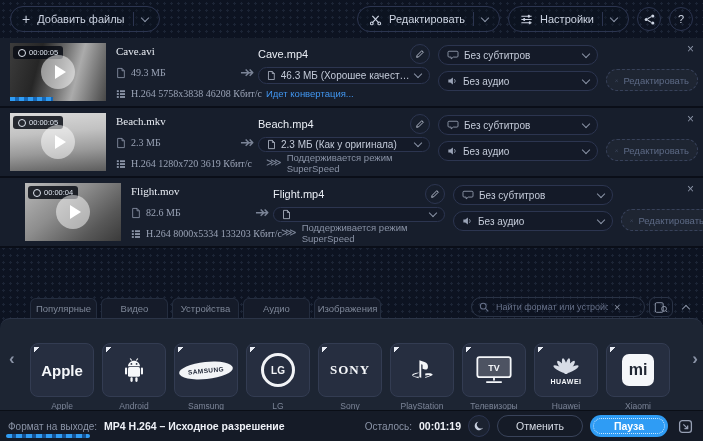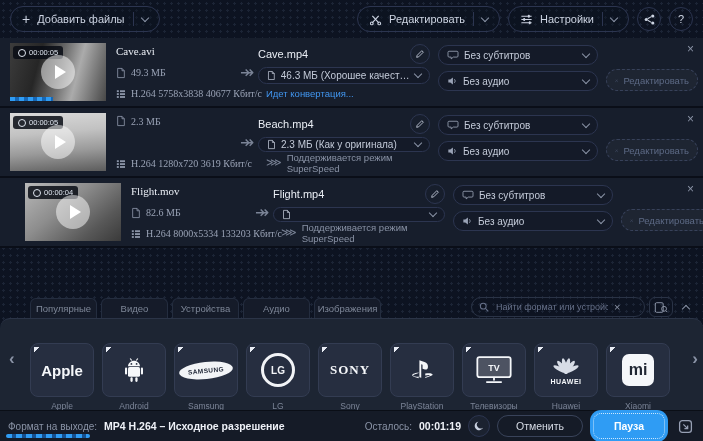--- a/index.html
+++ b/index.html
@@ -106,21 +106,21 @@
   
   .status-bar{position:absolute;left:0;right:0;bottom:0;height:31px;background:#151b27;
               border-top:1px solid #0a0e16;display:flex;align-items:center;padding:0 8px;gap:7px;z-index:2;box-sizing:border-box;}
   .sb-label{font-size:10px;color:#8a93a6;white-space:nowrap;}
   .sb-value{font-size:10.5px;font-weight:bold;color:#eef1f7;white-space:nowrap;}
   .sb-progress{position:absolute;left:6px;bottom:3px;height:4px;border-radius:2px;
                background:repeating-linear-gradient(90deg,#2f9cf4 0 6px,#15508f 6px 10px);}
   .circ.small{width:22px;height:22px;background:#1b2230;}
   .btn-cancel{height:22px;border:1px solid #39435a;border-radius:11px;padding:0 18px;
               color:#d7dce6;font-size:10.5px;}
-  .btn-pause{height:32px;border-radius:11px;padding:0 24px;background:#2f9cf4;color:#fff;
+  .btn-pause{height:22px;border-radius:11px;padding:0 24px;background:#2f9cf4;color:#fff;
              font-size:10.5px;font-weight:bold;outline:1px dotted rgba(255,255,255,0.75);outline-offset:-4px;}
   .tray{width:20px;height:20px;display:flex;align-items:center;justify-content:center;}
 </style>
 </head>
 <body>
 
 <div class="app">
   <div class="dots"></div>
 
   <header class="toolbar">
@@ -191,21 +191,21 @@
           <svg width="10" height="10" viewBox="0 0 12 12">
             <g fill="#8b94a7">
                 <rect x="1" y="1.5" width="2.4" height="2.2"></rect>
                 <rect x="1" y="5" width="2.4" height="2.2"></rect>
                 <rect x="1" y="8.5" width="2.4" height="2.2"></rect>
                 <rect x="4.8" y="1.5" width="6" height="2.2"></rect>
                 <rect x="4.8" y="5" width="6" height="2.2"></rect>
                 <rect x="4.8" y="8.5" width="6" height="2.2"></rect>
               </g>
           </svg>
-          <span>H.264 5758x3838 40677 Кбит/с</span>
+          <span>H.264 5758x3838 46208 Кбит/с</span>
         </div>
       </div>
       <div class="transfer">↠</div>
       <div class="col outcol">
         <div class="outrow">
           <span class="fname">Cave.mp4</span>
           <button class="pencil">
             <svg width="10" height="10" viewBox="0 0 12 12">
               <path d="M2 10l.6-2.4 5.6-5.6 1.8 1.8-5.6 5.6z" stroke="#cdd4e2" stroke-width="1" fill="none"></path>
             </svg>
@@ -255,20 +255,21 @@
       <div class="thumb thumb-beach">
         <span class="dur">
           <span class="clock"></span>
           <span>00:00:05</span>
         </span>
         <span class="play">
             <i></i>
           </span>
       </div>
       <div class="col src">
+        <div class="fname">Beach.mkv</div>
         <div class="meta">
           <svg width="10" height="12" viewBox="0 0 12 14">
             <path d="M2 1.5h5.2L10 4.3V12.5H2z" stroke="#8b94a7" stroke-width="1" fill="none"></path>
             <path d="M7.2 1.5V4.3H10" stroke="#8b94a7" stroke-width="1" fill="none"></path>
           </svg>
           <span>2.3 МБ</span>
         </div>
         <div class="meta">
           <svg width="10" height="10" viewBox="0 0 12 12">
             <g fill="#8b94a7">

